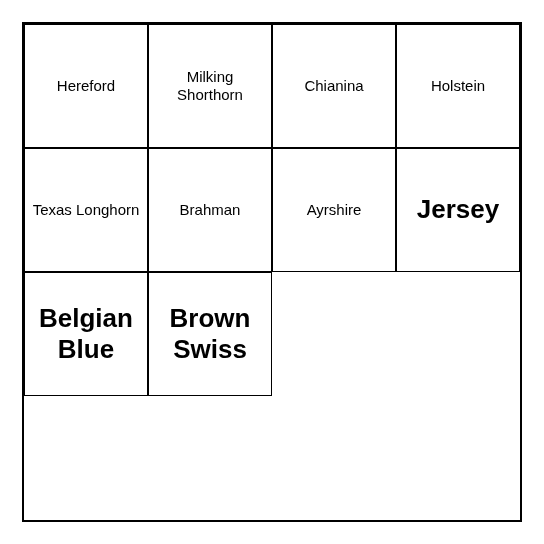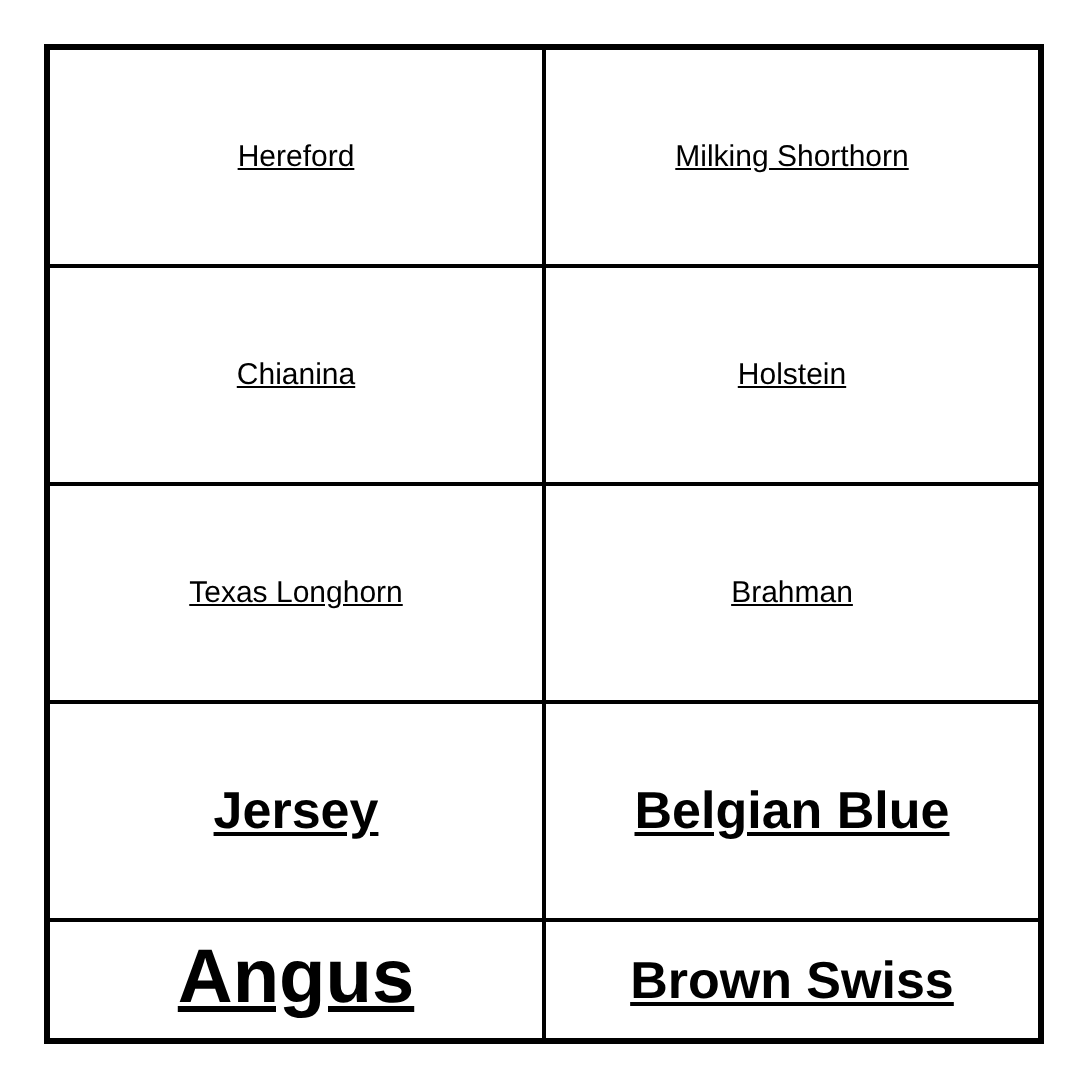--- a/index.html
+++ b/index.html
@@ -16,23 +16,22 @@
       justify-content: center;
       background: #ffffff;
       font-family: Arial, sans-serif;
     }
 
     .bingo-card {
       width: 500px;
       height: 500px;
       border: 2px solid #000;
       display: grid;
-      grid-template-columns: repeat(2, 1fr);
+      grid-template-columns: repeat(4, 1fr);
       grid-template-rows: repeat(4, 1fr);
-      text-decoration: underline;
     }
 
     .bingo-cell {
       border: 1.5px solid #000;
       display: flex;
       align-items: center;
       justify-content: center;
       text-align: center;
       padding: 6px;
       line-height: 1.2;
@@ -72,24 +71,24 @@
     <div class="bingo-cell">
       <span class="size-normal">Holstein</span>
     </div>
     <div class="bingo-cell">
       <span class="size-normal">Texas Longhorn</span>
     </div>
     <div class="bingo-cell">
       <span class="size-normal">Brahman</span>
     </div>
     <div class="bingo-cell">
+      <span class="size-normal">Ayrshire</span>
+    </div>
+    <div class="bingo-cell">
       <span class="size-large">Jersey</span>
     </div>
     <div class="bingo-cell">
       <span class="size-large">Belgian Blue</span>
-    </div>
-    <div class="bingo-cell">
-      <span class="size-xlarge">Angus</span>
     </div>
     <div class="bingo-cell">
       <span class="size-large">Brown Swiss</span>
     </div>
   </div>
 
 </body></html>

